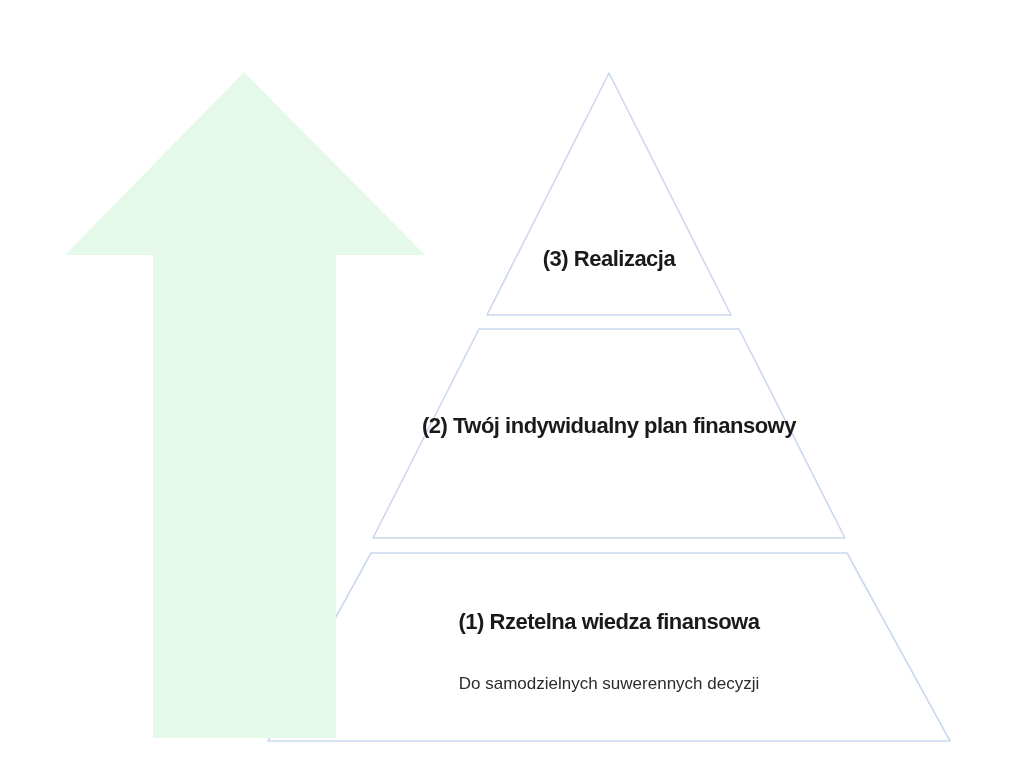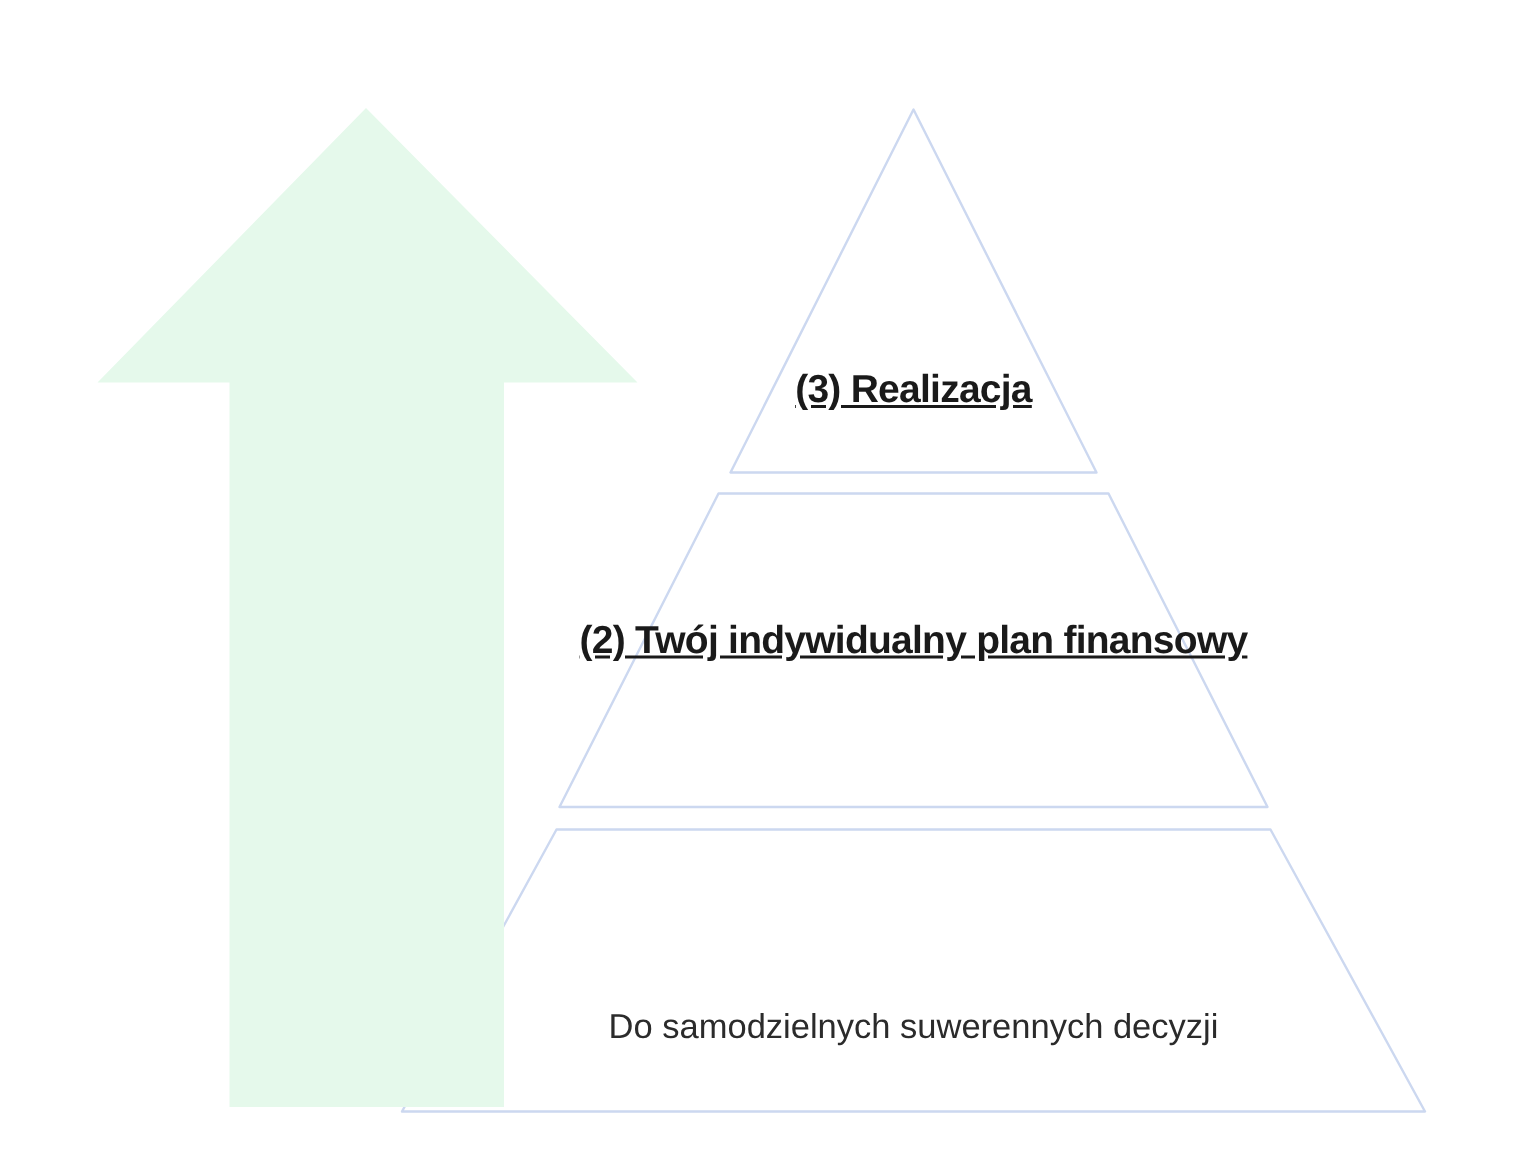--- a/index.html
+++ b/index.html
@@ -27,39 +27,38 @@
     position: absolute;
     left: 0;
     top: 0;
     width: 1024px;
     height: 777px;
   }
   .level-label {
     position: absolute;
     text-align: center;
     font-weight: 700;
-    font-size: 26px;
+    font-size: 22px;
     line-height: 28px;
     letter-spacing: -0.5px;
     color: var(--text-bold);
     font-family: "Liberation Sans", sans-serif;
     white-space: nowrap;
-    text-decoration: underline;
   }
   .label-3 { left: 309px; width: 600px; top: 245px; }
   .label-2 { left: 309px; width: 600px; top: 412px; text-align: center; }
   .label-1 { left: 309px; width: 600px; top: 608px; }
   .sub-label {
     position: absolute;
     left: 309px;
     width: 600px;
     top: 670px;
     text-align: center;
     font-weight: 400;
-    font-size: 23px;
+    font-size: 17px;
     line-height: 28px;
     color: var(--text-regular);
     font-family: "Liberation Sans", sans-serif;
     white-space: nowrap;
   }
 </style>
 </head>
 <body>
 
 <div class="canvas">
@@ -72,16 +71,17 @@
 
     <polygon points="371,553 847,553 950,741 268,741" fill="#ffffff" stroke="var(--border-color)" stroke-width="1.6" stroke-linejoin="round"></polygon>
 
     <polygon points="244,72 425,255 336,255 336,738 153,738 153,255 65,255" fill="var(--arrow-color)" stroke="none"></polygon>
   </svg>
 
   <div class="level-label label-3">(3) Realizacja</div>
 
   <div class="level-label label-2">(2) Twój indywidualny plan finansowy</div>
 
+  <div class="level-label label-1">(1) Rzetelna wiedza finansowa</div>
 
   <div class="sub-label">Do samodzielnych suwerennych decyzji</div>
 
 </div>
 
 </body></html>

